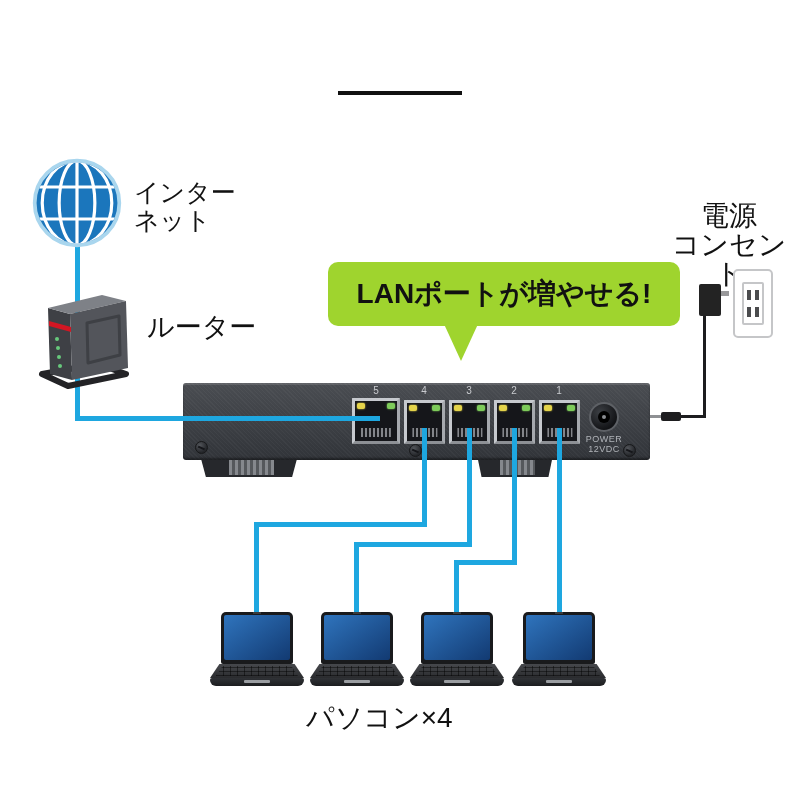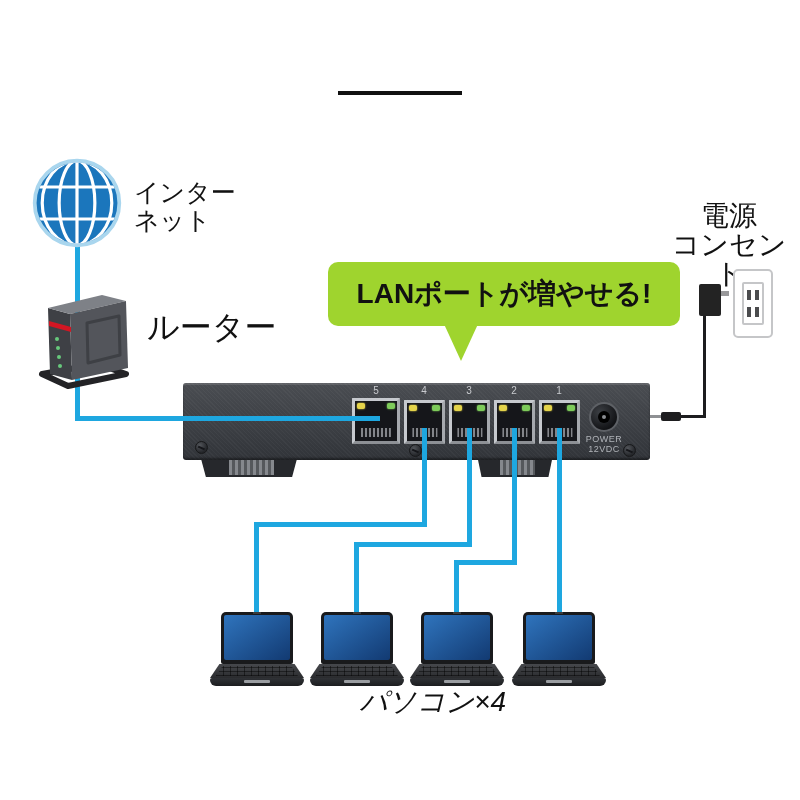--- a/index.html
+++ b/index.html
@@ -14,24 +14,24 @@
   
   #title {
     left:0; right:0; top:34px; text-align:center;
     font-size:36px; font-weight:700; letter-spacing:13px; padding-left:13px;
   }
   #title-underline { left:338px; top:91px; width:124px; height:4px; background:#111; }
 
   
   .jp-label { font-size:25px; font-weight:500; line-height:28px; color:#111; }
   #internet-label { left:134px; top:178px; }
-  #router-label   { left:147px; top:313px; font-size:32px; }
+  #router-label   { left:147px; top:313px; font-size:27px; }
   #outlet-label   { left:658px; top:201px; width:142px; text-align:center; font-size:28px; line-height:29px; }
   #ac-label       { left:650px; top:427px; width:132px; text-align:center; font-size:24px; line-height:28px; }
-  #pc-label       { left:306px; top:688px; width:200px; text-align:right; font-size:28px;font-style:italic; }
+  #pc-label       { left:306px; top:704px; width:200px; text-align:left; font-size:28px; }
 
   
   #callout {
     left:280px; top:262px; width:352px; height:64px;
     background:var(--callout-bg,#9fd42e); border-radius:10px;
     display:flex; align-items:center; justify-content:center;
     font-size:28px; font-weight:700; color:#111; z-index:2;margin-left:48px;
   }
   #callout-tail {
     left:444px; top:324px; width:0; height:0; z-index:2;

